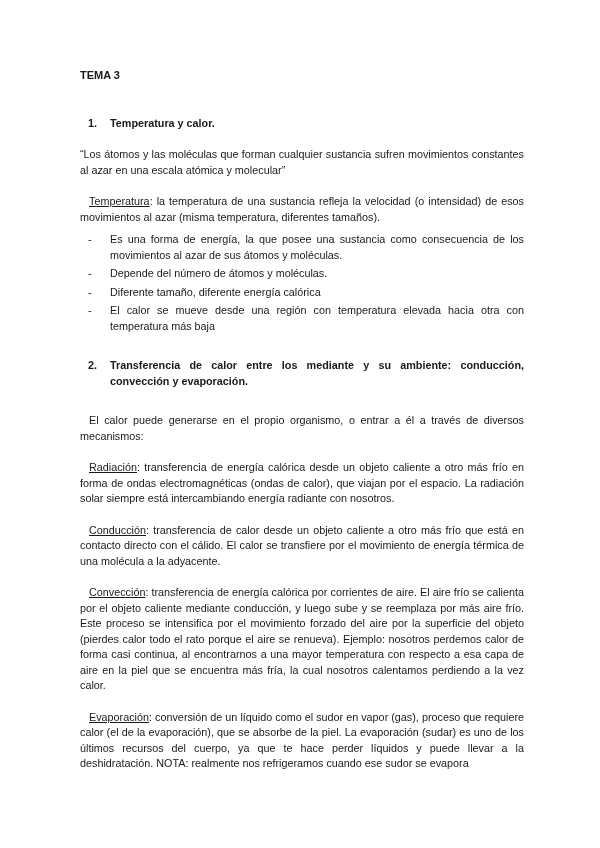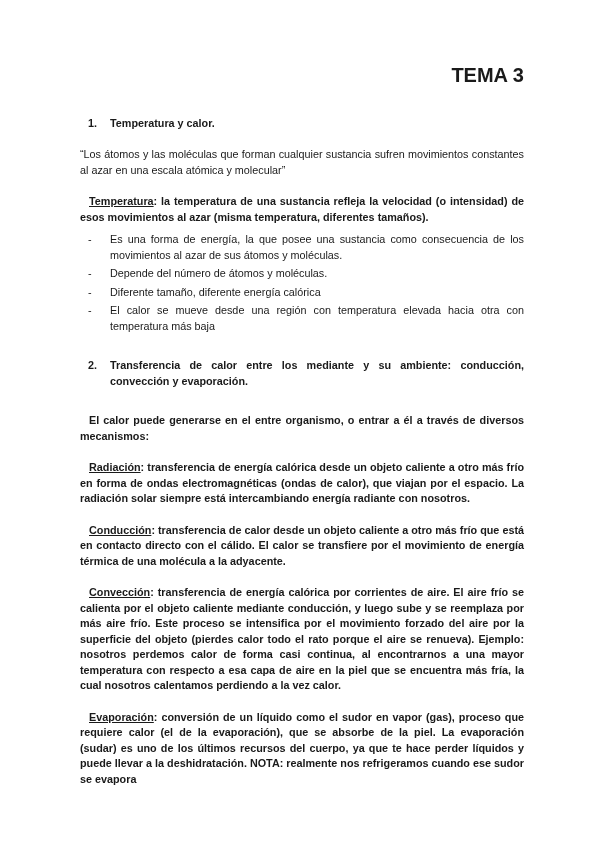--- a/index.html
+++ b/index.html
@@ -12,23 +12,23 @@
     min-height: 848px;
     box-sizing: border-box;
     background: #ffffff;
     padding: 68px 76px 40px 80px;
     font-family: "Liberation Sans", sans-serif;
     font-size: 10.8px;
     line-height: 15.5px;
     color: #1a1a1a;
   }
   .title {
-    text-align: right;
+    text-align: left;
     font-weight: bold;
-    font-size: 20px;
+    font-size: 11px;
     margin: 0 0 32px 0;
   }
   .heading {
     display: flex;
     font-weight: bold;
     margin: 0 0 8px 0;
     padding-left: 8px;
   }
   .heading .num {
     flex: 0 0 22px;
@@ -40,21 +40,20 @@
   .h2 {
     margin-top: 24px;
     margin-bottom: 24px;
   }
   p.para {
     margin: 16px 0 7px 0;
     text-align: justify;
   }
   .indent {
     text-indent: 9px;
-    font-weight: bold;
   }
   .term {
     text-decoration: underline;
   }
   .bullets {
     margin: 0 0 8px 0;
   }
   .bullet {
     display: flex;
     margin: 0 0 3px 0;
@@ -102,21 +101,21 @@
       <span class="dash">-</span>
       <span class="btext">El calor se mueve desde una región con temperatura elevada hacia otra con temperatura más baja</span>
     </div>
   </div>
 
   <div class="heading h2">
     <span class="num">2.</span>
     <span class="htext">Transferencia de calor entre los mediante y su ambiente: conducción, convección y evaporación.</span>
   </div>
 
-  <p class="para indent">El calor puede generarse en el entre organismo, o entrar a él a través de diversos mecanismos:</p>
+  <p class="para indent">El calor puede generarse en el propio organismo, o entrar a él a través de diversos mecanismos:</p>
 
   <p class="para indent"><span class="term">Radiación</span><span>: transferencia de energía calórica desde un objeto caliente a otro más frío en forma de ondas electromagnéticas (ondas de calor), que viajan por el espacio. La radiación solar siempre está intercambiando energía radiante con nosotros.</span></p>
 
   <p class="para indent"><span class="term">Conducción</span><span>: transferencia de calor desde un objeto caliente a otro más frío que está en contacto directo con el cálido. El calor se transfiere por el movimiento de energía térmica de una molécula a la adyacente.</span></p>
 
   <p class="para indent"><span class="term">Convección</span><span>: transferencia de energía calórica por corrientes de aire. El aire frío se calienta por el objeto caliente mediante conducción, y luego sube y se reemplaza por más aire frío. Este proceso se intensifica por el movimiento forzado del aire por la superficie del objeto (pierdes calor todo el rato porque el aire se renueva). Ejemplo: nosotros perdemos calor de forma casi continua, al encontrarnos a una mayor temperatura con respecto a esa capa de aire en la piel que se encuentra más fría, la cual nosotros calentamos perdiendo a la vez calor.</span></p>
 
   <p class="para indent"><span class="term">Evaporación</span><span>: conversión de un líquido como el sudor en vapor (gas), proceso que requiere calor (el de la evaporación), que se absorbe de la piel. La evaporación (sudar) es uno de los últimos recursos del cuerpo, ya que te hace perder líquidos y puede llevar a la deshidratación. NOTA: realmente nos refrigeramos cuando ese sudor se evapora</span></p>
 
 </div>

